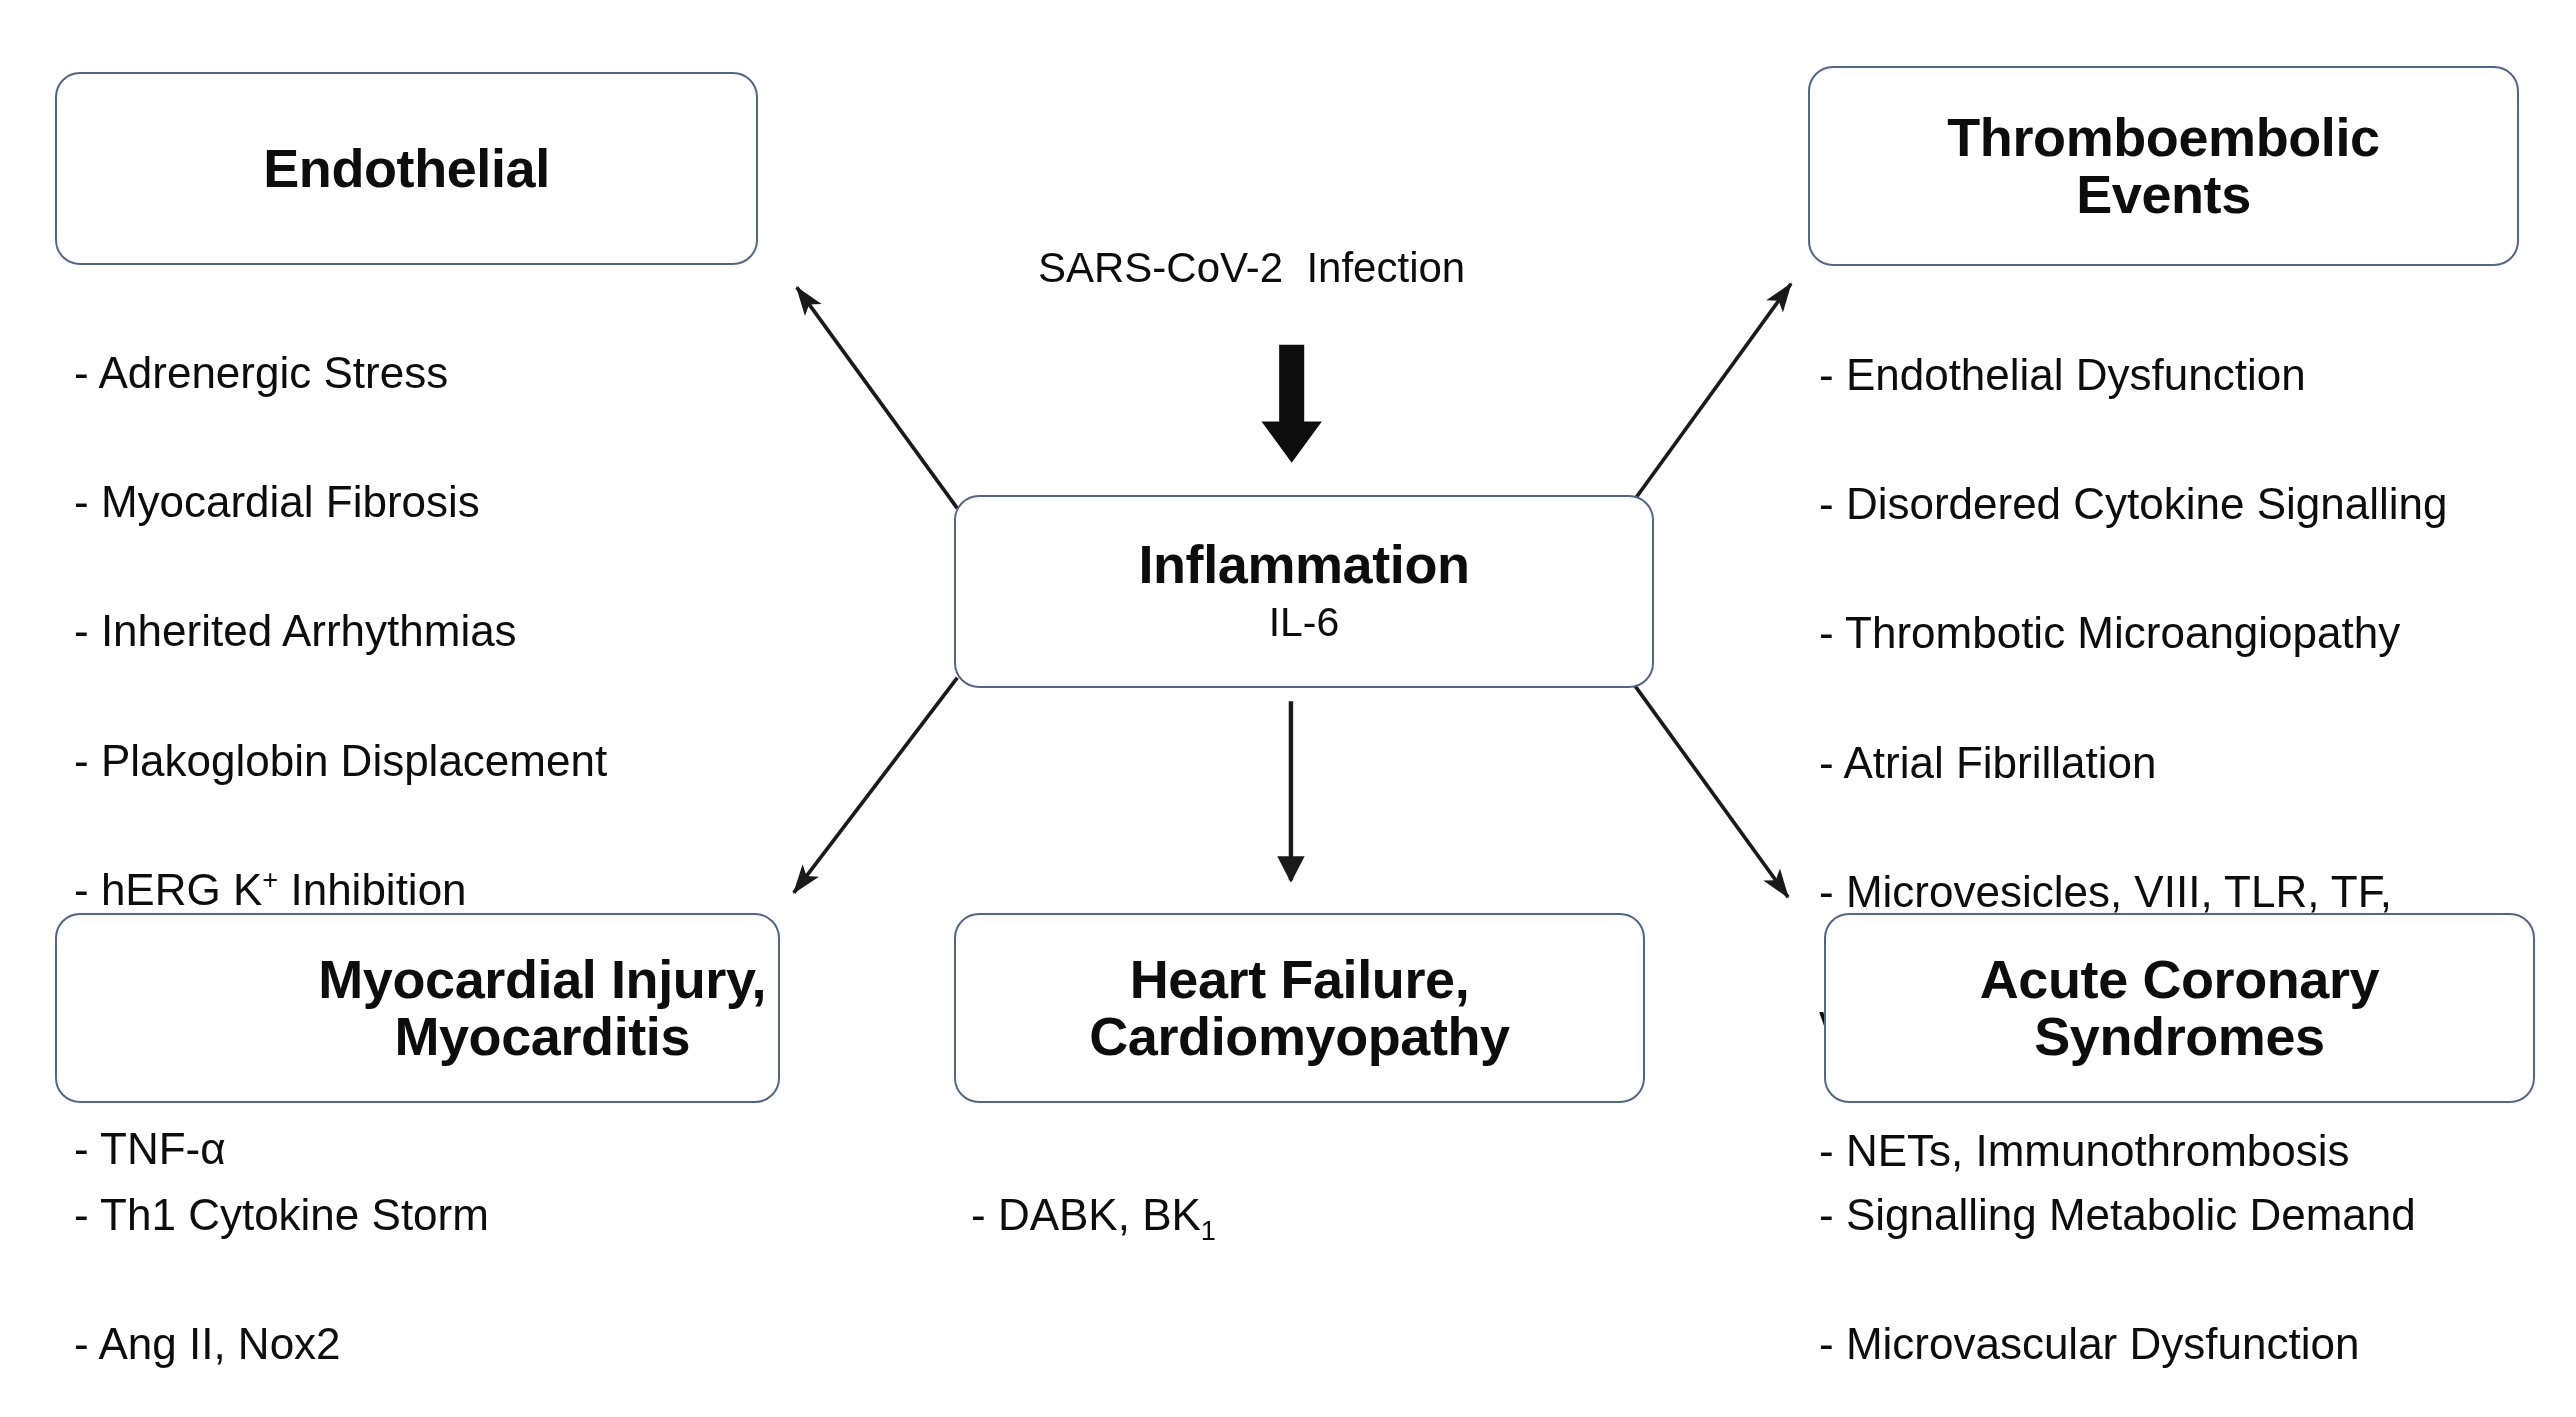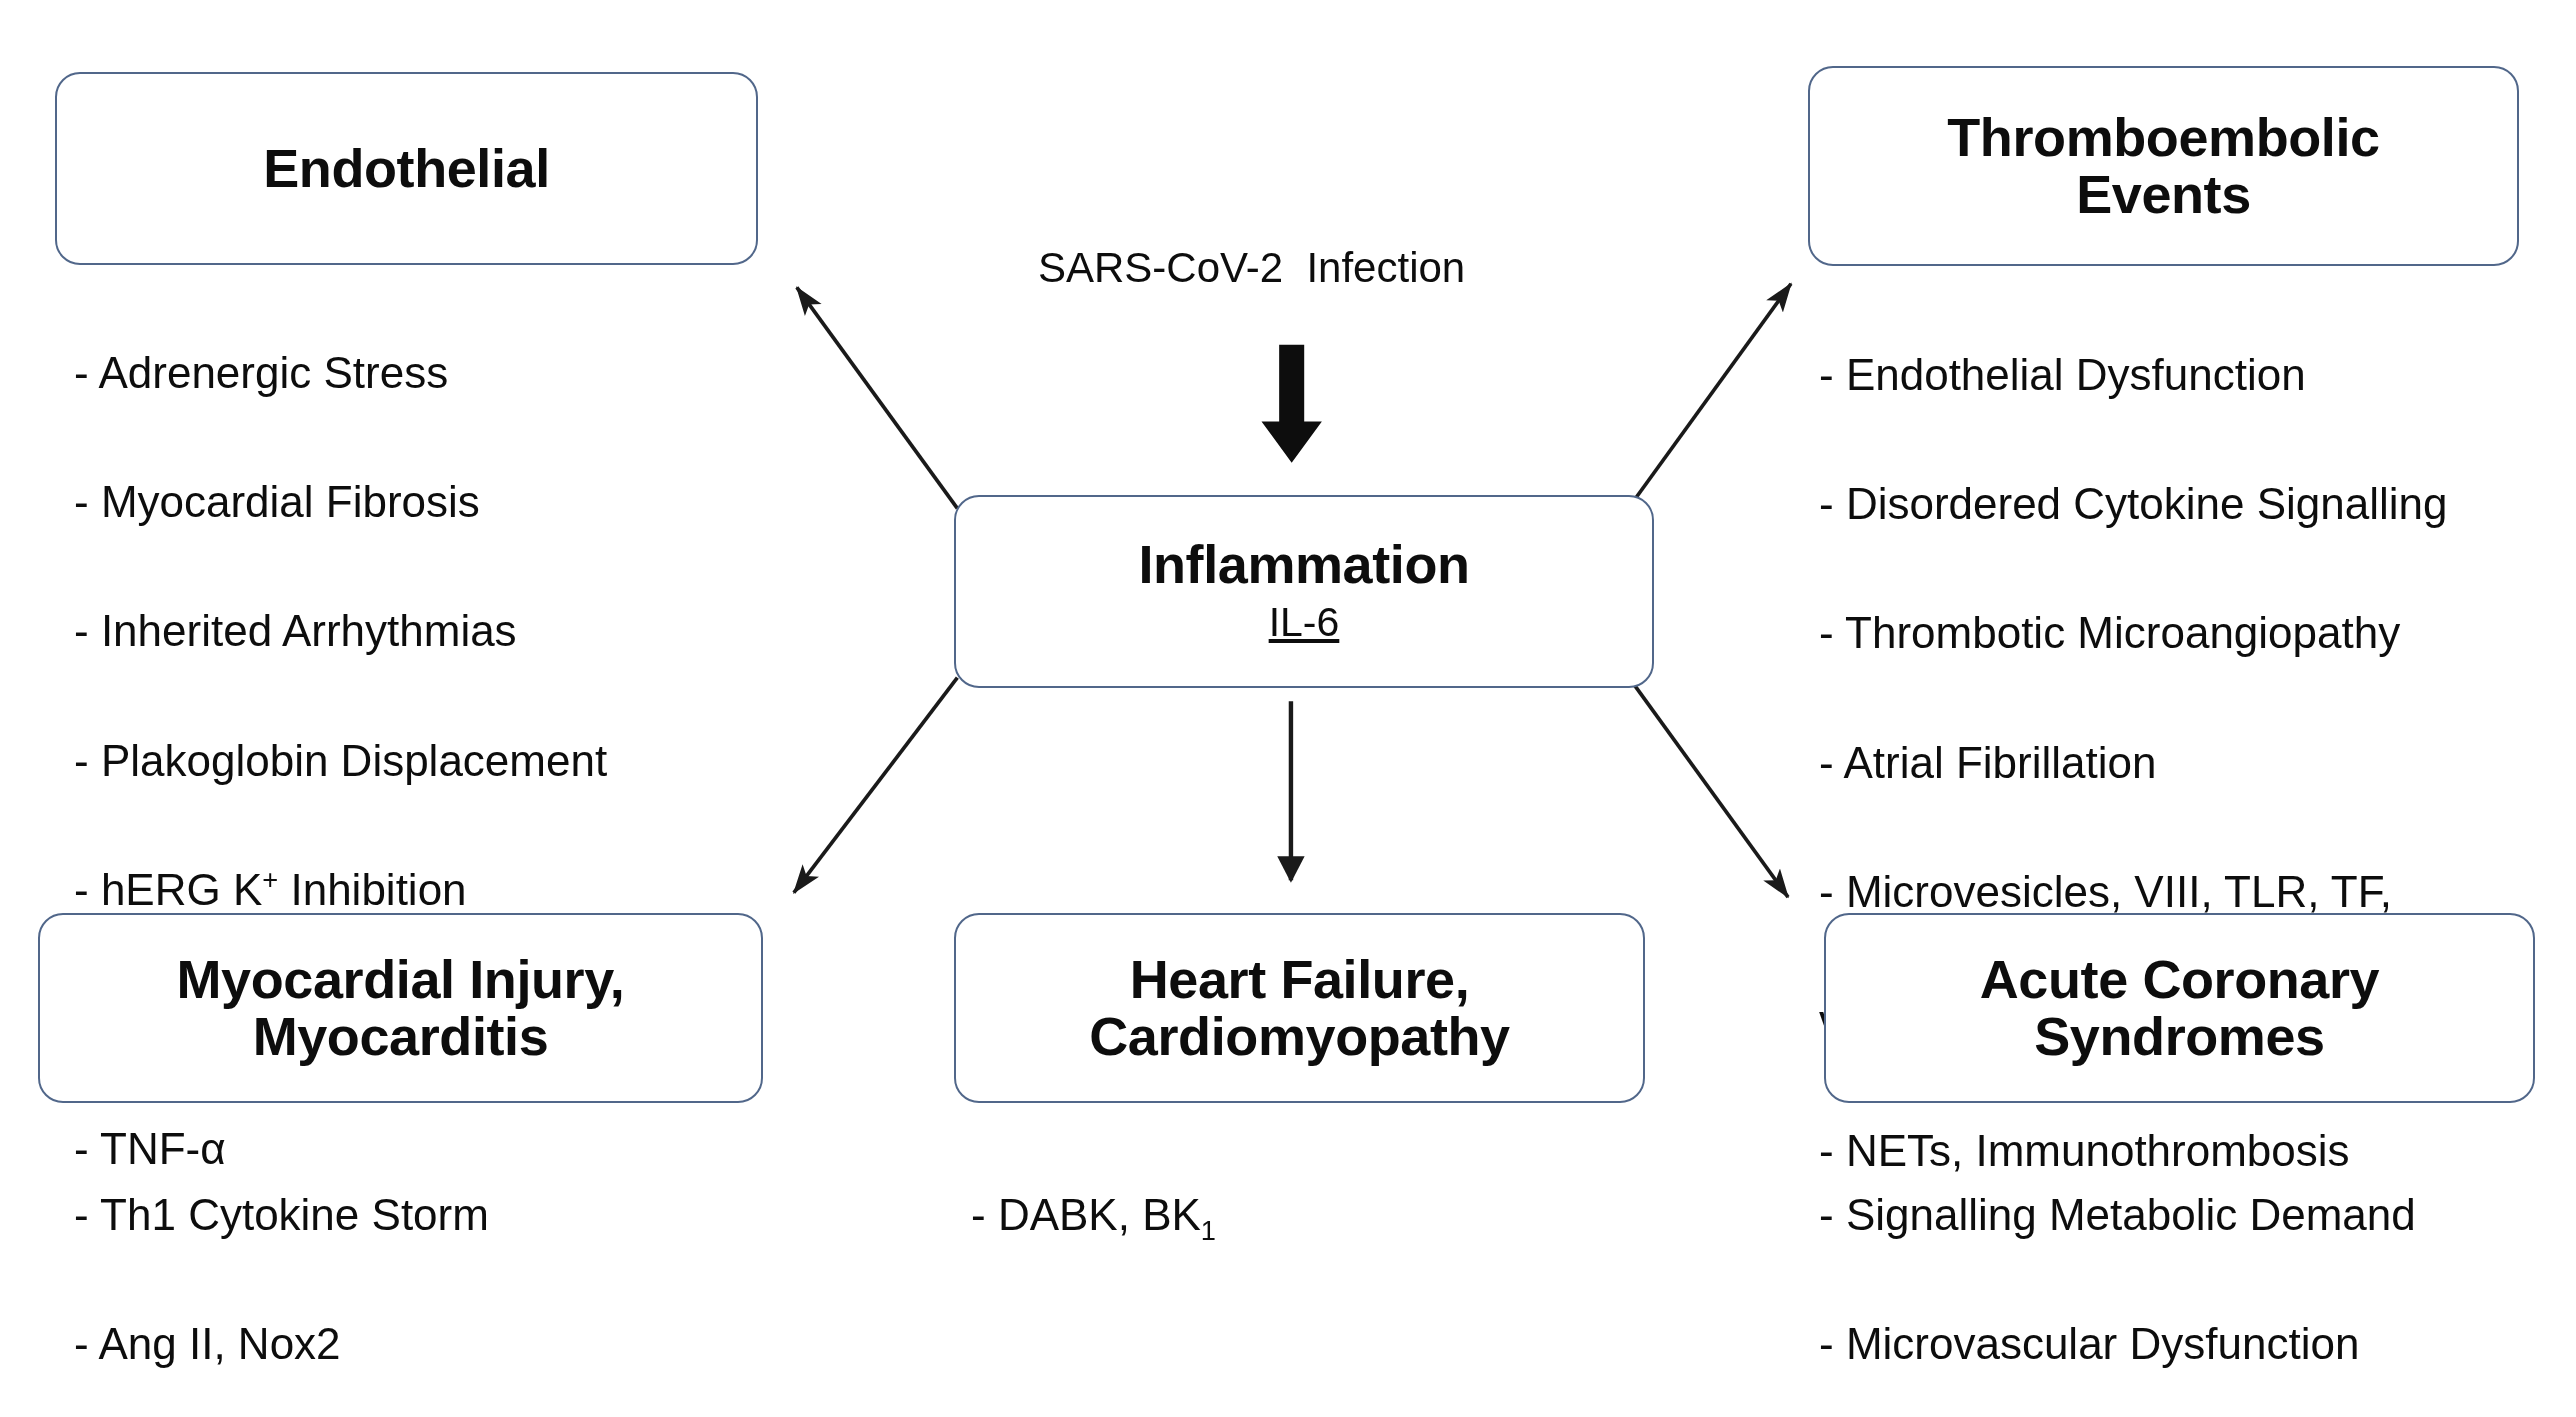--- a/index.html
+++ b/index.html
@@ -35,21 +35,20 @@
     line-height: 1.06;
     letter-spacing: -0.4px;
     white-space: pre-line;
   }
   .node-sub {
     font-weight: normal;
     font-size: 41px;
     line-height: 1.2;
     display: block;
     margin-top: 4.4px;
-    text-decoration: underline;
   }
   .node-inner { display: block; }
 
   
   .bullets {
     position: absolute;
     font-size: 44px;
     line-height: 1.47;
     white-space: pre-line;
   }
@@ -133,21 +132,21 @@
   <div class="bullets" style="left:1819px; top:278px; width:751px;">
     <span class="bullet-line">- Endothelial Dysfunction</span>
     <span class="bullet-line">- Disordered Cytokine Signalling</span>
     <span class="bullet-line">- Thrombotic Microangiopathy</span>
     <span class="bullet-line">- Atrial Fibrillation</span>
     <span class="bullet-line">- Microvesicles, VIII, TLR, TF,</span>
     <span class="bullet-line">vWF</span>
     <span class="bullet-line">- NETs, Immunothrombosis</span>
   </div>
 
-  <div class="node-box" style="left:38px; top:913px; width:725px; height:190px;">
+  <div class="node-box" style="left:55px; top:913px; width:725px; height:190px;justify-content:flex-end;">
     <span class="node-title">Myocardial Injury,
 Myocarditis</span>
   </div>
   <div class="bullets" style="left:74px; top:1118px; width:744px;">
     <span class="bullet-line">- Th1 Cytokine Storm</span>
     <span class="bullet-line">- Ang II, Nox2</span>
     <span class="bullet-line">- p38 MAPK</span>
   </div>
 
   <div class="node-box" style="left:954px; top:913px; width:691px; height:190px;">

